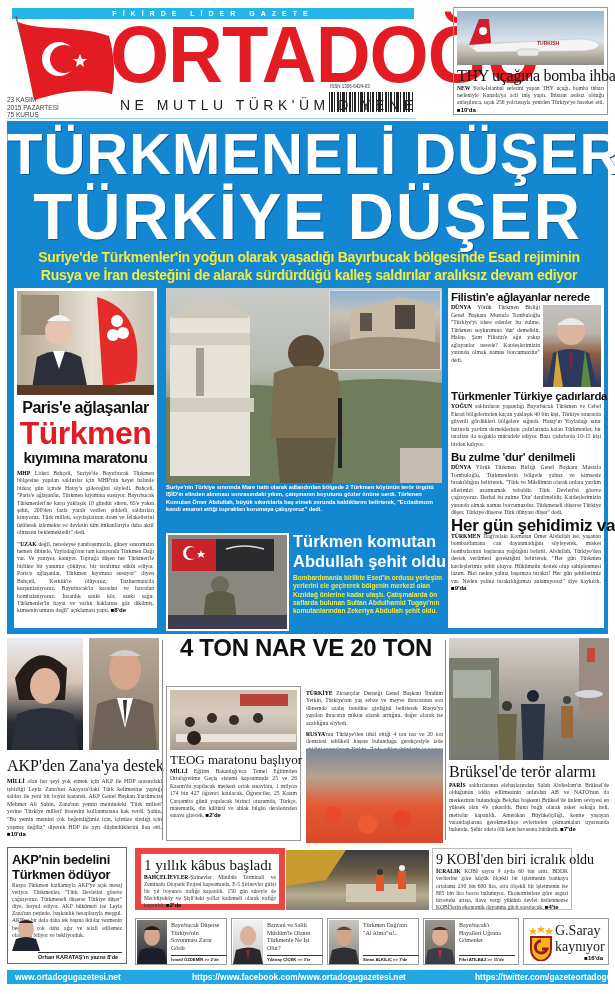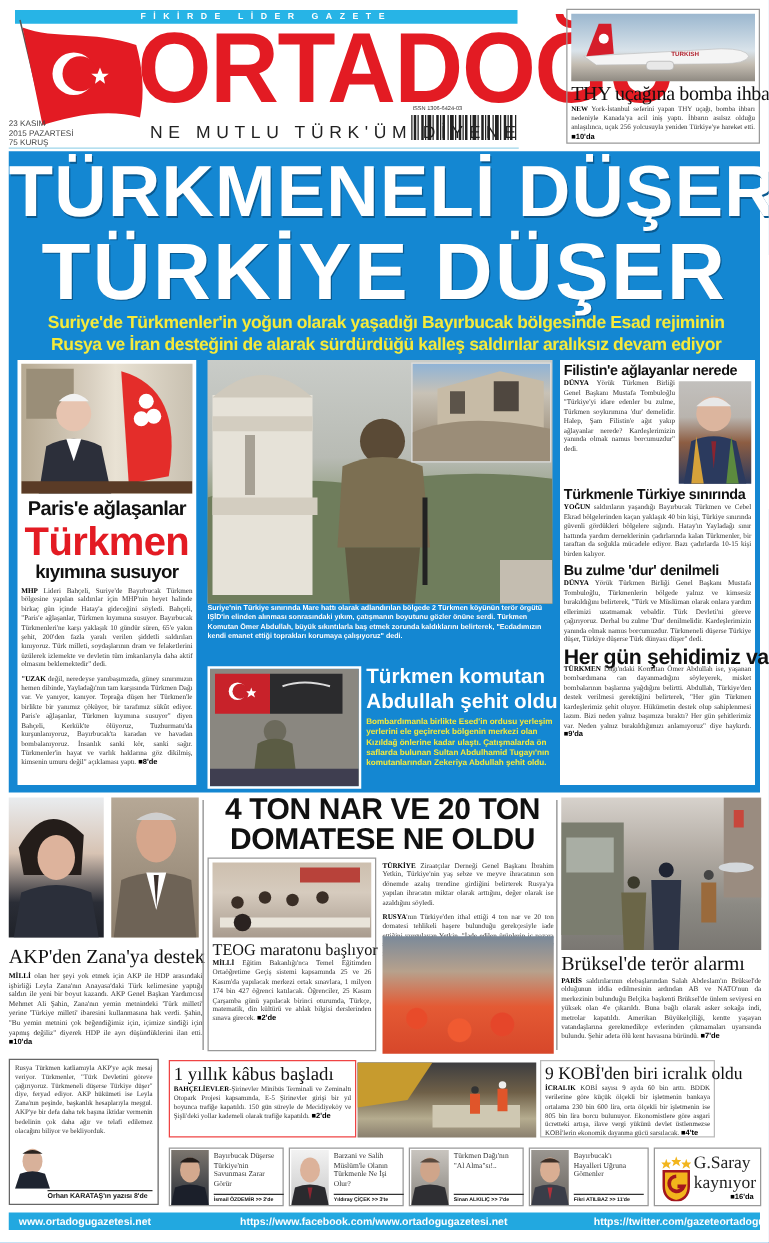--- a/index.html
+++ b/index.html
@@ -68,21 +68,21 @@
 #teog-title{font-size:13px;line-height:16px;color:#111;margin-top:2px;white-space:nowrap}
 #nar-text{left:306px;top:690px;width:137px}
 #tomato-img{left:306px;top:749px;width:137px;height:94px;background:radial-gradient(circle at 20% 70%,#e84b2a 0 8px,transparent 9px),radial-gradient(circle at 45% 80%,#f05a31 0 9px,transparent 10px),radial-gradient(circle at 70% 75%,#e5462a 0 9px,transparent 10px),linear-gradient(180deg,#7b8a9a 0%,#b7a18c 30%,#e45a34 60%,#d7472a 100%)}
 #bruksel-img{left:449px;top:638px;width:160px;height:122px;background:linear-gradient(180deg,#d7d2cc 0%,#b3aca4 35%,#8c8a84 70%,#7a7772 100%)}
 #bruksel-title{left:449px;top:762px;font-size:16px;line-height:19px;color:#111;white-space:nowrap}
 #bruksel-body{left:449px;top:782px;width:160px}
 
 
 #akp-box{left:7px;top:847px;width:120px;height:117px;border:1px solid #666;padding:4px}
 #akp-head{font-family:"Liberation Sans",sans-serif;font-weight:bold;font-size:13px;line-height:15px;color:#111;letter-spacing:-0.3px}
-#kabus-box{left:135px;top:848px;width:150px;height:62px;border:1px solid #ef4444;padding:3px}
+#kabus-box{left:135px;top:848px;width:150px;height:62px;border:6px solid #ef4444;padding:3px}
 #kabus-title{font-size:15px;line-height:17px;color:#111;white-space:nowrap}
 #kabus-img{left:286px;top:850px;width:143px;height:60px;background:linear-gradient(180deg,#3d3d3f 0%,#6f6048 40%,#b5ac8f 75%,#8a7f6e 100%)}
 #kobi-box{left:432px;top:848px;width:140px;height:62px;border:1px solid #bbb;padding:3px}
 #kobi-title{font-size:14px;line-height:16px;color:#111;white-space:nowrap}
 #kobi-box .body-text{font-size:5.6px;line-height:7.3px}
 
 .col-card{position:absolute;top:918px;height:47px;border:1px solid #999;background:#fff}
 .col-photo{position:absolute;left:1px;top:1px;width:30px;height:44px}
 .col-text{position:absolute;left:35px;top:3px;font-size:6px;line-height:7.6px;color:#333;width:50px}
 .col-by{position:absolute;left:35px;bottom:2px;font-family:"Liberation Sans",sans-serif;font-weight:bold;font-size:4.2px;color:#111;border-top:1px solid #333;padding-top:1px;width:56px;white-space:nowrap}
@@ -181,21 +181,21 @@
         <circle cx="106" cy="42" r="6" fill="#fff"></circle>
       <circle cx="42" cy="40" r="14" fill="#e7c4b0"></circle>
       <path d="M30 30 Q42 18 54 30" fill="#f2f2f2"></path>
       <path d="M14 104 L20 66 Q42 54 64 66 L72 104 Z" fill="#2c2f3a"></path>
       <path d="M36 60 L42 78 L48 60 Z" fill="#fff"></path>
       <rect x="0" y="94" width="137" height="10" fill="#5a3b26"></rect>
     </svg>
   </div>
   <div id="lh1" class="cond">Paris'e ağlaşanlar</div>
   <div id="lh2" class="cond">Türkmen</div>
-  <div id="lh3" class="cond">kıyımına susuyor</div>
+  <div id="lh3" class="cond">kıyımına maratonu</div>
   <div class="body-text" style="font-size:5.7px;line-height:7.4px"><b>MHP</b><span> Lideri Bahçeli, Suriye'de Bayırbucak Türkmen bölgesine yapılan saldırılar için MHP'nin heyet halinde birkaç gün içinde Hatay'a gideceğini söyledi. Bahçeli, "Paris'e ağlaşanlar, Türkmen kıyımına susuyor. Bayırbucak Türkmenleri'ne karşı yaklaşık 10 gündür süren, 65'e yakın şehit, 200'den fazla yaralı verilen şiddetli saldırıları kınıyoruz. Türk milleti, soydaşlarının dram ve felaketlerini üzülerek izlemekte ve devletin tüm imkanlarıyla daha aktif olmasını beklemektedir" dedi.</span></div>
   <div class="body-text" style="font-size:5.7px;line-height:7.4px;margin-top:4px"><b>"UZAK</b><span> değil, neredeyse yanıbaşımızda, güney sınırımızın hemen dibinde, Yayladağı'nın tam karşısında Türkmen Dağı var. Ve yanıyor, kanıyor. Toprağa düşen her Türkmen'le birlikte bir yanımız çöküyor, bir tarafımız sükût ediyor. Paris'e ağlaşanlar, Türkmen kıyımına susuyor" diyen Bahçeli, Kerkük'te ölüyoruz, Tuzhurmatu'da kurşunlanıyoruz, Bayırbucak'ta karadan ve havadan bombalanıyoruz. İnsanlık sanki kör, sanki sağır. Türkmenler'in hayat ve varlık haklarına göz dikilmiş, kimsenin umuru değil" açıklaması yaptı.</span> <span class="ref">8'de</span></div>
 </div>
 
 <div id="mainphoto" class="abs">
   <svg width="276" height="195" viewBox="0 0 276 195">
     <path d="M0 110 Q60 90 120 100 Q200 85 276 95 L276 195 L0 195 Z" fill="#6f7d5c"></path>
     <rect x="4" y="28" width="80" height="160" fill="#e6e2d8"></rect>
     <path d="M4 30 Q44 -6 84 30 Z" fill="#cfc9bc"></path>
     <rect x="4" y="45" width="80" height="12" fill="#d3cdc0"></rect>
@@ -245,21 +245,21 @@
       <circle cx="28" cy="26" r="14" fill="#dcb59e"></circle>
       <path d="M14 20 Q28 6 42 20" fill="#e8e8e8"></path>
       <path d="M4 82 L10 48 Q28 40 46 48 L54 82 Z" fill="#2b3a5e"></path>
       <path d="M14 44 L20 82 L10 82 Z" fill="#d6a23a"></path>
         <path d="M42 44 L48 82 L38 82 Z" fill="#5c8a3e"></path>
       <path d="M26 48 L28 70 L30 48 Z" fill="#8a2430"></path>
     </svg>
   </div>
   <div class="body-text" style="font-size:5.7px;line-height:7.5px"><b>DÜNYA</b><span> Yörük Türkmen Birliği Genel Başkanı Mustafa Tombuloğlu "Türkiye'yi idare edenler bu zulme, Türkmen soykırımına 'dur' demelidir. Halep, Şam Filistin'e ağıt yakıp ağlayanlar nerede? Kardeşlerimizin yanında olmak namus borcumuzdur" dedi.</span></div>
   <div style="clear:both"></div>
-  <div class="rh" style="margin-top:1px">Türkmenle Türkiye sınırında</div>
+  <div class="rh" style="margin-top:1px">Türkmenler Türkiye çadırlarda</div>
   <div class="body-text" style="font-size:5.7px;line-height:7.5px"><b>YOĞUN</b><span> saldırıların yaşandığı Bayırbucak Türkmen ve Cebel Ekrad bölgelerinden kaçan yaklaşık 40 bin kişi, Türkiye sınırında güvenli gördükleri bölgelere sığındı. Hatay'ın Yayladağı sınır hattında yardım derneklerinin çadırlarında kalan Türkmenler, bir taraftan da soğukla mücadele ediyor. Bazı çadırlarda 10-15 kişi birden kalıyor.</span></div>
   <div class="rh" style="margin-top:2px">Bu zulme 'dur' denilmeli</div>
   <div class="body-text" style="font-size:5.7px;line-height:7.5px"><b>DÜNYA</b><span> Yörük Türkmen Birliği Genel Başkanı Mustafa Tombuloğlu, Türkmenlerin bölgede yalnız ve kimsesiz bırakıldığını belirterek, "Türk ve Müslüman olarak onlara yardım ellerimizi uzatmamak vebaldir. Türk Devleti'ni göreve çağırıyoruz. Derhal bu zulme 'Dur' denilmelidir. Kardeşlerimizin yanında olmak namus borcumuzdur. Türkmeneli düşerse Türkiye düşer, Türkiye düşerse Türk dünyası düşer" dedi.</span></div>
   <div class="rh" style="font-size:17px;margin-top:2px">Her gün şehidimiz var</div>
   <div class="body-text" style="font-size:5.7px;line-height:7.5px"><b>TÜRKMEN</b><span> Dağı'ndaki Komutan Ömer Abdullah ise, yaşanan bombardımana can dayanmadığını söyleyerek, misket bombalarının başlarına yağdığını belirtti. Abdullah, Türkiye'den destek verilmesi gerektiğini belirterek, "Her gün Türkmen kardeşlerimiz şehit oluyor. Hükümetin destek olup sahiplenmesi lazım. Bizi neden yalnız başımıza bıraktı? Her gün şehitlerimiz var. Neden yalnız bırakıldığımızı anlamıyoruz" diye haykırdı.</span> <span class="ref">9'da</span></div>
 </div>
 
 <div id="zana-imgs" class="abs">
   <div class="zimg" style="left:0;width:76px;background:linear-gradient(180deg,#e9ecef 0%,#d7c3b3 40%,#2a2d36 75%,#1f2229 100%)">
     <svg width="76" height="112" viewBox="0 0 76 112">
@@ -277,21 +277,20 @@
       <path d="M34 62 L36 88 L38 62 Z" fill="#3a2f2a"></path>
     </svg>
   </div>
 </div>
 <div id="zana-title" class="abs">AKP'den Zana'ya destek</div>
 <div id="zana-body" class="abs body-text" style="font-size:5.8px;line-height:7.6px"><b>MİLLİ</b><span> olan her şeyi yok etmek için AKP ile HDP arasındaki işbirliği Leyla Zana'nın Anayasa'daki Türk kelimesine yaptığı saldırı ile yeni bir boyut kazandı. AKP Genel Başkan Yardımcısı Mehmet Ali Şahin, Zana'nın yemin metnindeki 'Türk milleti' yerine 'Türkiye milleti' ibaresini kullanmasına hak verdi. Şahin, "Bu yemin metnini çok beğendiğimiz için, içimize sindiği için yapmış değiliz" diyerek HDP ile ayrı düşündüklerini ilan etti.</span> <span class="ref">10'da</span></div>
 <div class="abs sep" style="left:162px;top:640px;width:1px;height:200px"></div>
 
 <div id="big2" class="abs">
   <div>4 TON NAR VE 20 TON</div>
-  <div>DOMATESE NE OLDU</div>
 </div>
 
 <div id="teog-box" class="abs">
   <div id="teog-img">
     <svg width="127" height="60" viewBox="0 0 127 60">
       <rect x="70" y="4" width="48" height="12" fill="#b8423a"></rect>
       <circle cx="20" cy="32" r="5" fill="#3a2e26"></circle>
         <circle cx="42" cy="28" r="5" fill="#3a2e26"></circle>
         <circle cx="64" cy="30" r="5" fill="#3a2e26"></circle>
         <circle cx="88" cy="28" r="5" fill="#3a2e26"></circle>
@@ -322,20 +321,24 @@
       <path d="M72 66 L96 66 L94 122 L74 122 Z" fill="#2d3446"></path>
     <circle cx="118" cy="62" r="4" fill="#444"></circle>
       <path d="M112 68 L124 68 L124 100 L112 100 Z" fill="#9a6a3c"></path>
     <ellipse cx="140" cy="56" rx="14" ry="4" fill="#d4d8dc"></ellipse>
   </svg>
 </div>
 <div id="bruksel-title" class="abs">Brüksel'de terör alarmı</div>
 <div id="bruksel-body" class="abs body-text" style="font-size:5.7px;line-height:7.4px"><b>PARİS</b><span> saldırılarının elebaşlarından Salah Abdeslam'ın Brüksel'de olduğunun iddia edilmesinin ardından AB ve NATO'nun da merkezinin bulunduğu Belçika başkenti Brüksel'de ünlem seviyesi en yüksek olan 4'e çıkarıldı. Buna bağlı olarak asker sokağa indi, metrolar kapatıldı. Amerikan Büyükelçiliği, kentte yaşayan vatandaşlarına gerekmedikçe evlerinden çıkmamaları uyarısında bulundu. Şehir adeta ölü kent havasına büründü.</span> <span class="ref">7'de</span></div>
 
 <div id="akp-box" class="abs">
+  <div id="akp-head">
+    <div>AKP'nin bedelini</div>
+    <div>Türkmen ödüyor</div>
+  </div>
   <div class="body-text" style="font-size:5.5px;line-height:7.1px;padding-left:0">Rusya Türkmen katliamıyla AKP'ye açık mesaj veriyor. Türkmenler, "Türk Devletini göreve çağırıyoruz. Türkmeneli düşerse Türkiye düşer" diye, feryad ediyor. AKP hükümeti ise Leyla Zana'nın peşinde, başkanlık hesaplarıyla meşgul. AKP'ye bir defa daha tek başına iktidar vermenin bedelinin çok daha ağır ve telafi edilemez olacağını biliyor ve bekliyorduk.</div>
   <svg style="position:absolute;left:4px;bottom:12px" width="28" height="34" viewBox="0 0 28 34">
     <ellipse cx="14" cy="12" rx="8" ry="10" fill="#d8b19a"></ellipse>
     <path d="M6 6 Q14 0 22 6" fill="#2a2420"></path>
     <path d="M0 34 L4 22 Q14 18 24 22 L28 34 Z" fill="#1e2430"></path>
   </svg>
   <div style="position:absolute;left:30px;right:4px;bottom:3px;border-top:1px solid #333;font-family:'Liberation Sans',sans-serif;font-weight:bold;font-size:5.6px;padding-top:1px;color:#111;white-space:nowrap">Orhan KARATAŞ'ın yazısı 8'de</div>
 </div>
 
 <div id="kabus-box" class="abs">

